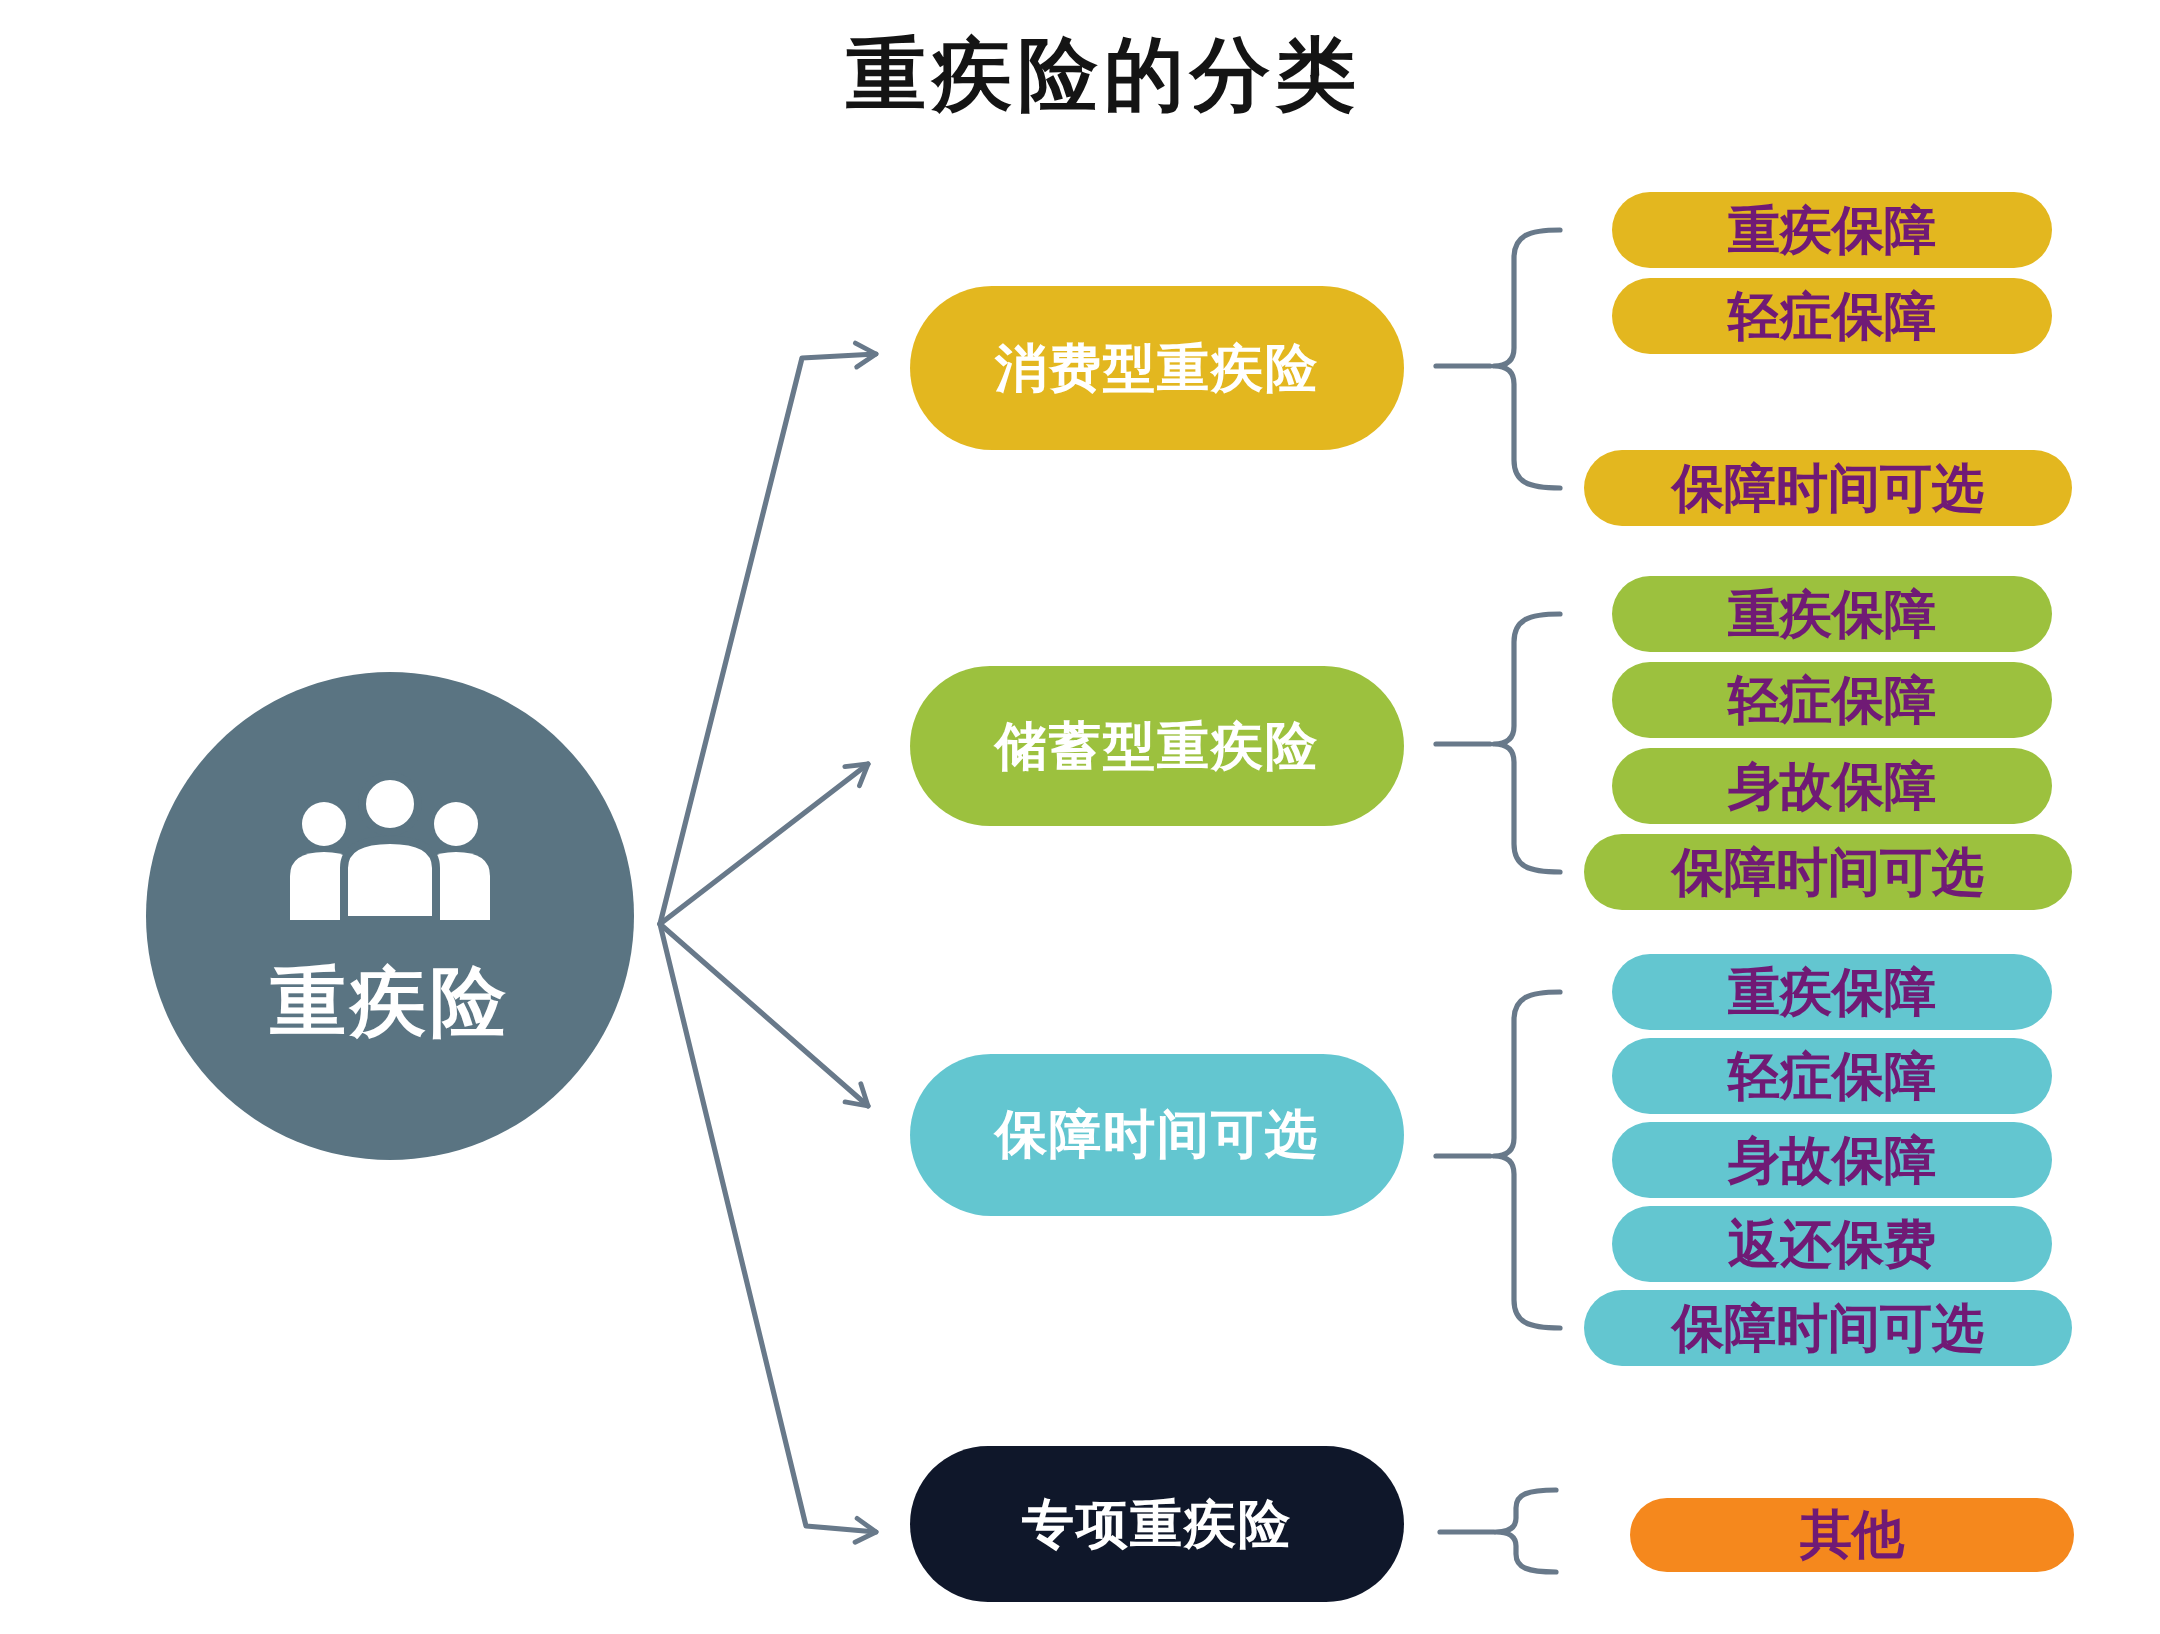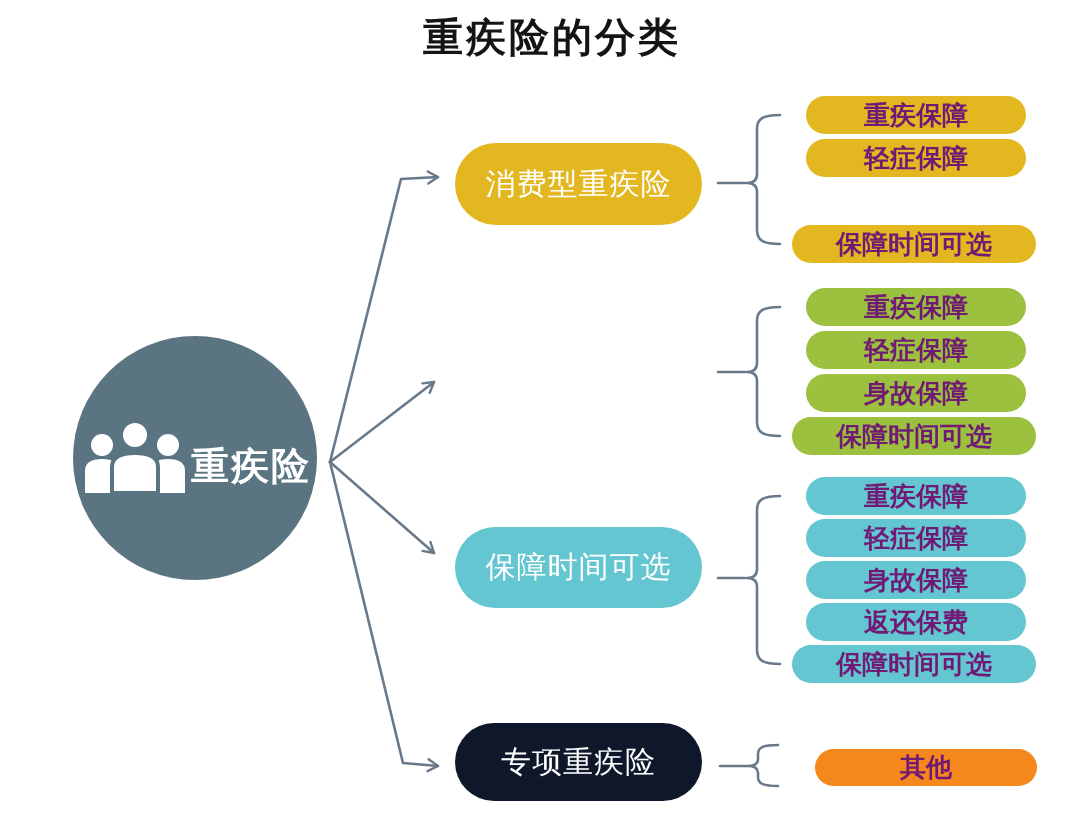--- a/index.html
+++ b/index.html
@@ -7,27 +7,27 @@
     position:relative;width:1080px;height:817px;background:#ffffff;
     font-family:"Liberation Sans","DejaVu Sans",sans-serif;overflow:hidden;
   }
   .title{
     position:absolute;left:0;top:10px;width:1104px;text-align:center;
     font-size:40px;font-weight:bold;color:#141414;letter-spacing:3px;
   }
   .connector-layer{position:absolute;left:0;top:0;pointer-events:none;}
   .root{
     position:absolute;left:73px;top:336px;width:244px;height:244px;border-radius:50%;
-    display:flex;flex-direction:row;align-items:center;justify-content:center;
+    display:flex;flex-direction:column;align-items:center;justify-content:center;
   }
   .root-icon{margin-top:-4px;}
   .root-label{color:#ffffff;font-size:38px;font-weight:bold;margin-top:16px;letter-spacing:2px;}
   .cat{
     position:absolute;left:455px;width:247px;border-radius:42px;color:#ffffff;
-    font-weight:normal;font-size:30px;display:flex;align-items:center;justify-content:center;
+    font-weight:bold;font-size:26px;display:flex;align-items:center;justify-content:center;
     letter-spacing:1px;
   }
   .cat0{top:143px;height:82px}
   .cat1{top:333px;height:80px}
   .cat2{top:527px;height:81px}
   .cat3{top:723px;height:78px}
   .item{
     position:absolute;height:38px;border-radius:19px;color:#701a75;
     font-weight:bold;font-size:26px;display:flex;align-items:center;justify-content:center;
   }
@@ -88,20 +88,21 @@
       </g>
       <g fill="#ffffff" stroke="#5a7482" stroke-width="4">
         <circle cx="56" cy="16" r="14"></circle>
         <path d="M33 74 L33 48 Q33 34 56 34 Q79 34 79 48 L79 74 Z"></path>
       </g>
     </svg>
     <div class="root-label">重疾险</div>
   </div>
 
   <div class="cat cat0" style="background-color: rgb(227, 183, 31);">消费型重疾险</div>
+  <div class="cat cat1" style="background-color: rgb(156, 193, 62);">储蓄型重疾险</div>
   <div class="cat cat2" style="background-color: rgb(99, 198, 208);">保障时间可选</div>
   <div class="cat cat3" style="background-color: #0f172a;">专项重疾险</div>
 
   <div class="item b0i0" style="background-color: rgb(227, 183, 31);">重疾保障</div>
   <div class="item b0i1" style="background-color: rgb(227, 183, 31);">轻症保障</div>
   <div class="item b0i3" style="background-color: rgb(227, 183, 31);">保障时间可选</div>
 
   <div class="item b1i0" style="background-color: rgb(156, 193, 62);">重疾保障</div>
   <div class="item b1i1" style="background-color: rgb(156, 193, 62);">轻症保障</div>
   <div class="item b1i2" style="background-color: rgb(156, 193, 62);">身故保障</div>

